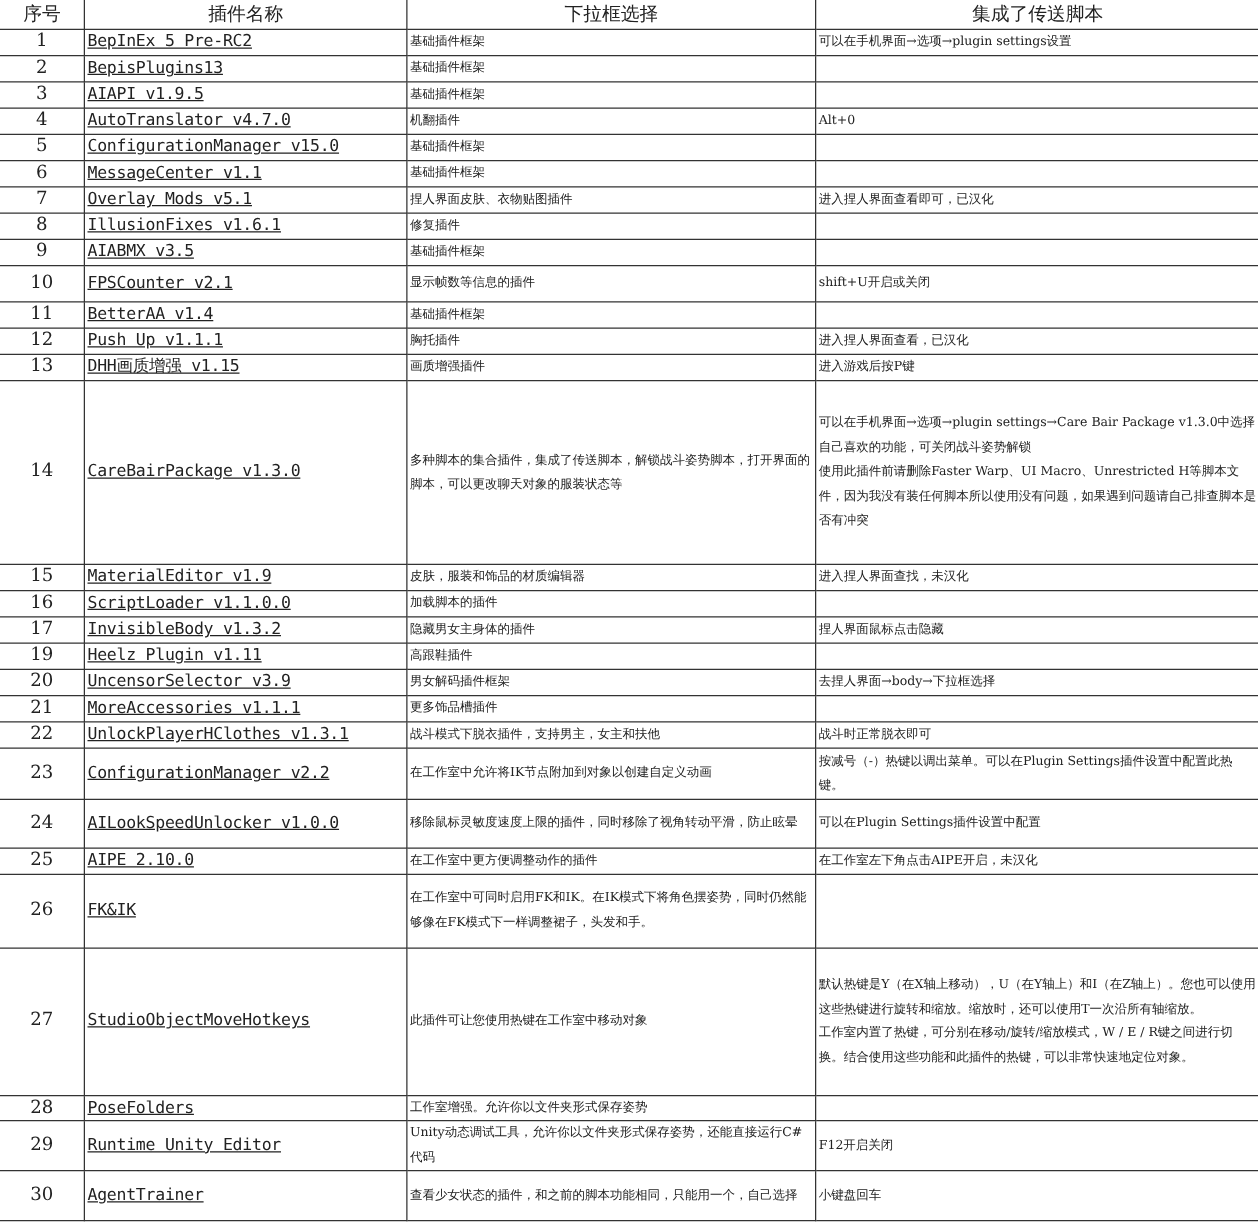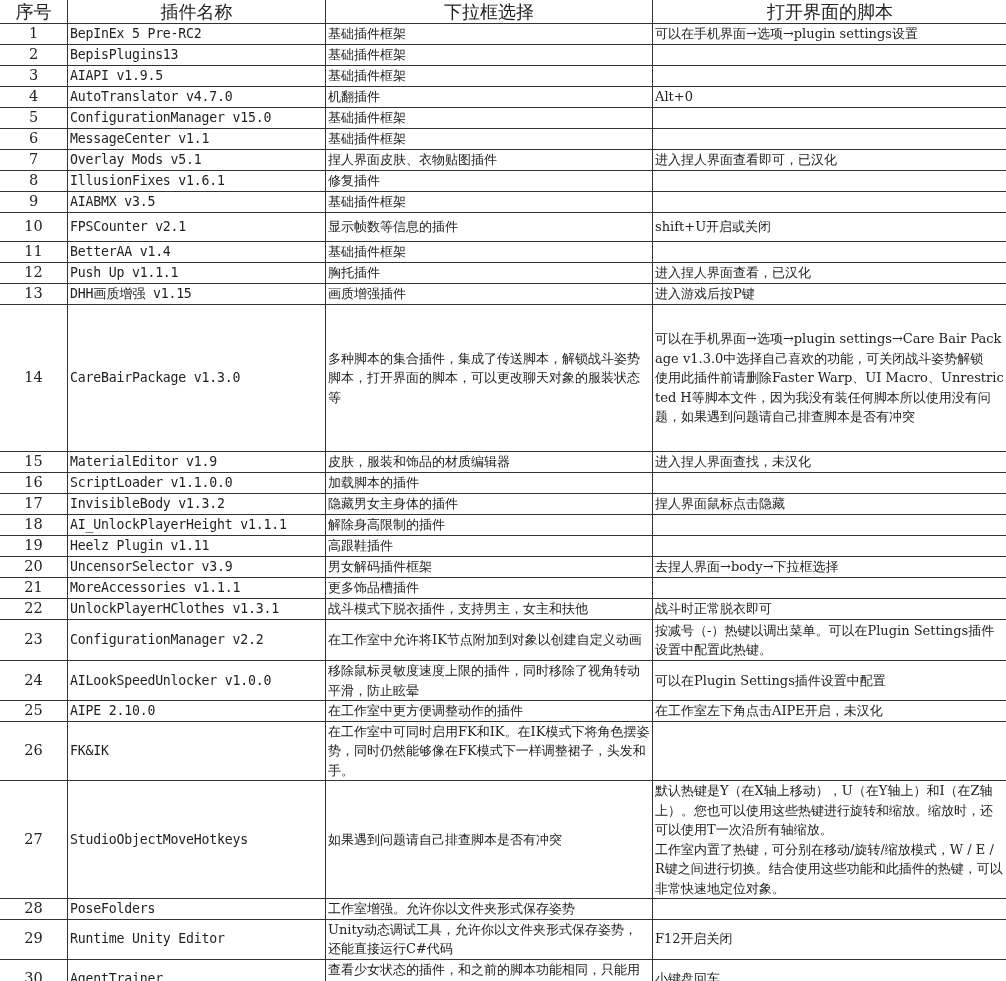--- a/index.html
+++ b/index.html
@@ -1,41 +1,41 @@
 <!DOCTYPE html>
 <html><head>
 <meta charset="utf-8">
 <style>
   html, body { margin: 0; padding: 0; background: #ffffff; }
   body { width: 1006px; height: 981px; overflow: hidden; font-family: "DejaVu Serif", "Liberation Serif", serif; color: #222; }
   table { border-collapse: collapse; table-layout: fixed; width: 1008px; position: absolute; left: -1px; top: -1px; }
   td, th { border: 1px solid #333; padding: 0 2px; font-size: 14px; line-height: 19.5px; vertical-align: middle; overflow: hidden; white-space: normal; word-break: break-all; }
-  th { font-weight: normal; font-size: 18px; text-align: center; height: 23px; }
+  th { font-weight: normal; font-size: 15px; text-align: center; height: 23px; }
   td.idx { text-align: center; font-size: 14.5px; }
-  td.name { font-family: "DejaVu Sans Mono", "Liberation Mono", monospace; font-size: 13.2px; letter-spacing: -0.2px; }
-  td.desc, td.usage { font-size: 13px; }
+  td.name { font-family: "DejaVu Sans Mono", "Liberation Mono", monospace; font-size: 13.2px; letter-spacing: -0.2px; text-decoration: underline; }
+  td.desc, td.usage { font-size: 10px; }
   col.c1 { width: 68px; } col.c2 { width: 258px; } col.c3 { width: 327px; } col.c4 { width: 355px; }
   .multi span { display: block; }
 </style>
 </head>
 <body>
 
 <table>
   <colgroup>
       <col class="c1">
       <col class="c2">
       <col class="c3">
       <col class="c4">
     </colgroup>
   <thead>
     <tr>
       <th>序号</th>
       <th>插件名称</th>
       <th>下拉框选择</th>
-      <th>打开界面的脚本</th>
+      <th>集成了传送脚本</th>
     </tr>
   </thead>
   <tbody id="tbody">
       <tr style="height: 21px;">
         <td class="idx">1</td>
         <td class="name">BepInEx 5 Pre-RC2</td>
         <td class="desc">基础插件框架</td>
         <td class="usage">可以在手机界面→选项→plugin settings设置</td>
       </tr>
       <tr style="height: 21px;">
@@ -131,26 +131,20 @@
         <td class="desc">加载脚本的插件</td>
         <td class="usage"></td>
       </tr>
       <tr style="height: 21px;">
         <td class="idx">17</td>
         <td class="name">InvisibleBody v1.3.2</td>
         <td class="desc">隐藏男女主身体的插件</td>
         <td class="usage">捏人界面鼠标点击隐藏</td>
       </tr>
       <tr style="height: 21px;">
-        <td class="idx">18</td>
-        <td class="name">AI_UnlockPlayerHeight v1.1.1</td>
-        <td class="desc">解除身高限制的插件</td>
-        <td class="usage"></td>
-      </tr>
-      <tr style="height: 21px;">
         <td class="idx">19</td>
         <td class="name">Heelz Plugin v1.11</td>
         <td class="desc">高跟鞋插件</td>
         <td class="usage"></td>
       </tr>
       <tr style="height: 21px;">
         <td class="idx">20</td>
         <td class="name">UncensorSelector v3.9</td>
         <td class="desc">男女解码插件框架</td>
         <td class="usage">去捏人界面→body→下拉框选择</td>
@@ -187,21 +181,21 @@
       </tr>
       <tr style="height: 59px;">
         <td class="idx">26</td>
         <td class="name">FK&amp;IK</td>
         <td class="desc">在工作室中可同时启用FK和IK。在IK模式下将角色摆姿势，同时仍然能够像在FK模式下一样调整裙子，头发和手。</td>
         <td class="usage"></td>
       </tr>
       <tr style="height: 118px;">
         <td class="idx">27</td>
         <td class="name">StudioObjectMoveHotkeys</td>
-        <td class="desc">如果遇到问题请自己排查脚本是否有冲突</td>
+        <td class="desc">此插件可让您使用热键在工作室中移动对象</td>
         <td class="usage multi">
           <span>默认热键是Y（在X轴上移动），U（在Y轴上）和I（在Z轴上）。您也可以使用这些热键进行旋转和缩放。缩放时，还可以使用T一次沿所有轴缩放。</span>
           <span>工作室内置了热键，可分别在移动/旋转/缩放模式，W / E / R键之间进行切换。结合使用这些功能和此插件的热键，可以非常快速地定位对象。</span>
         </td>
       </tr>
       <tr style="height: 19px;">
         <td class="idx">28</td>
         <td class="name">PoseFolders</td>
         <td class="desc">工作室增强。允许你以文件夹形式保存姿势</td>
         <td class="usage"></td>

